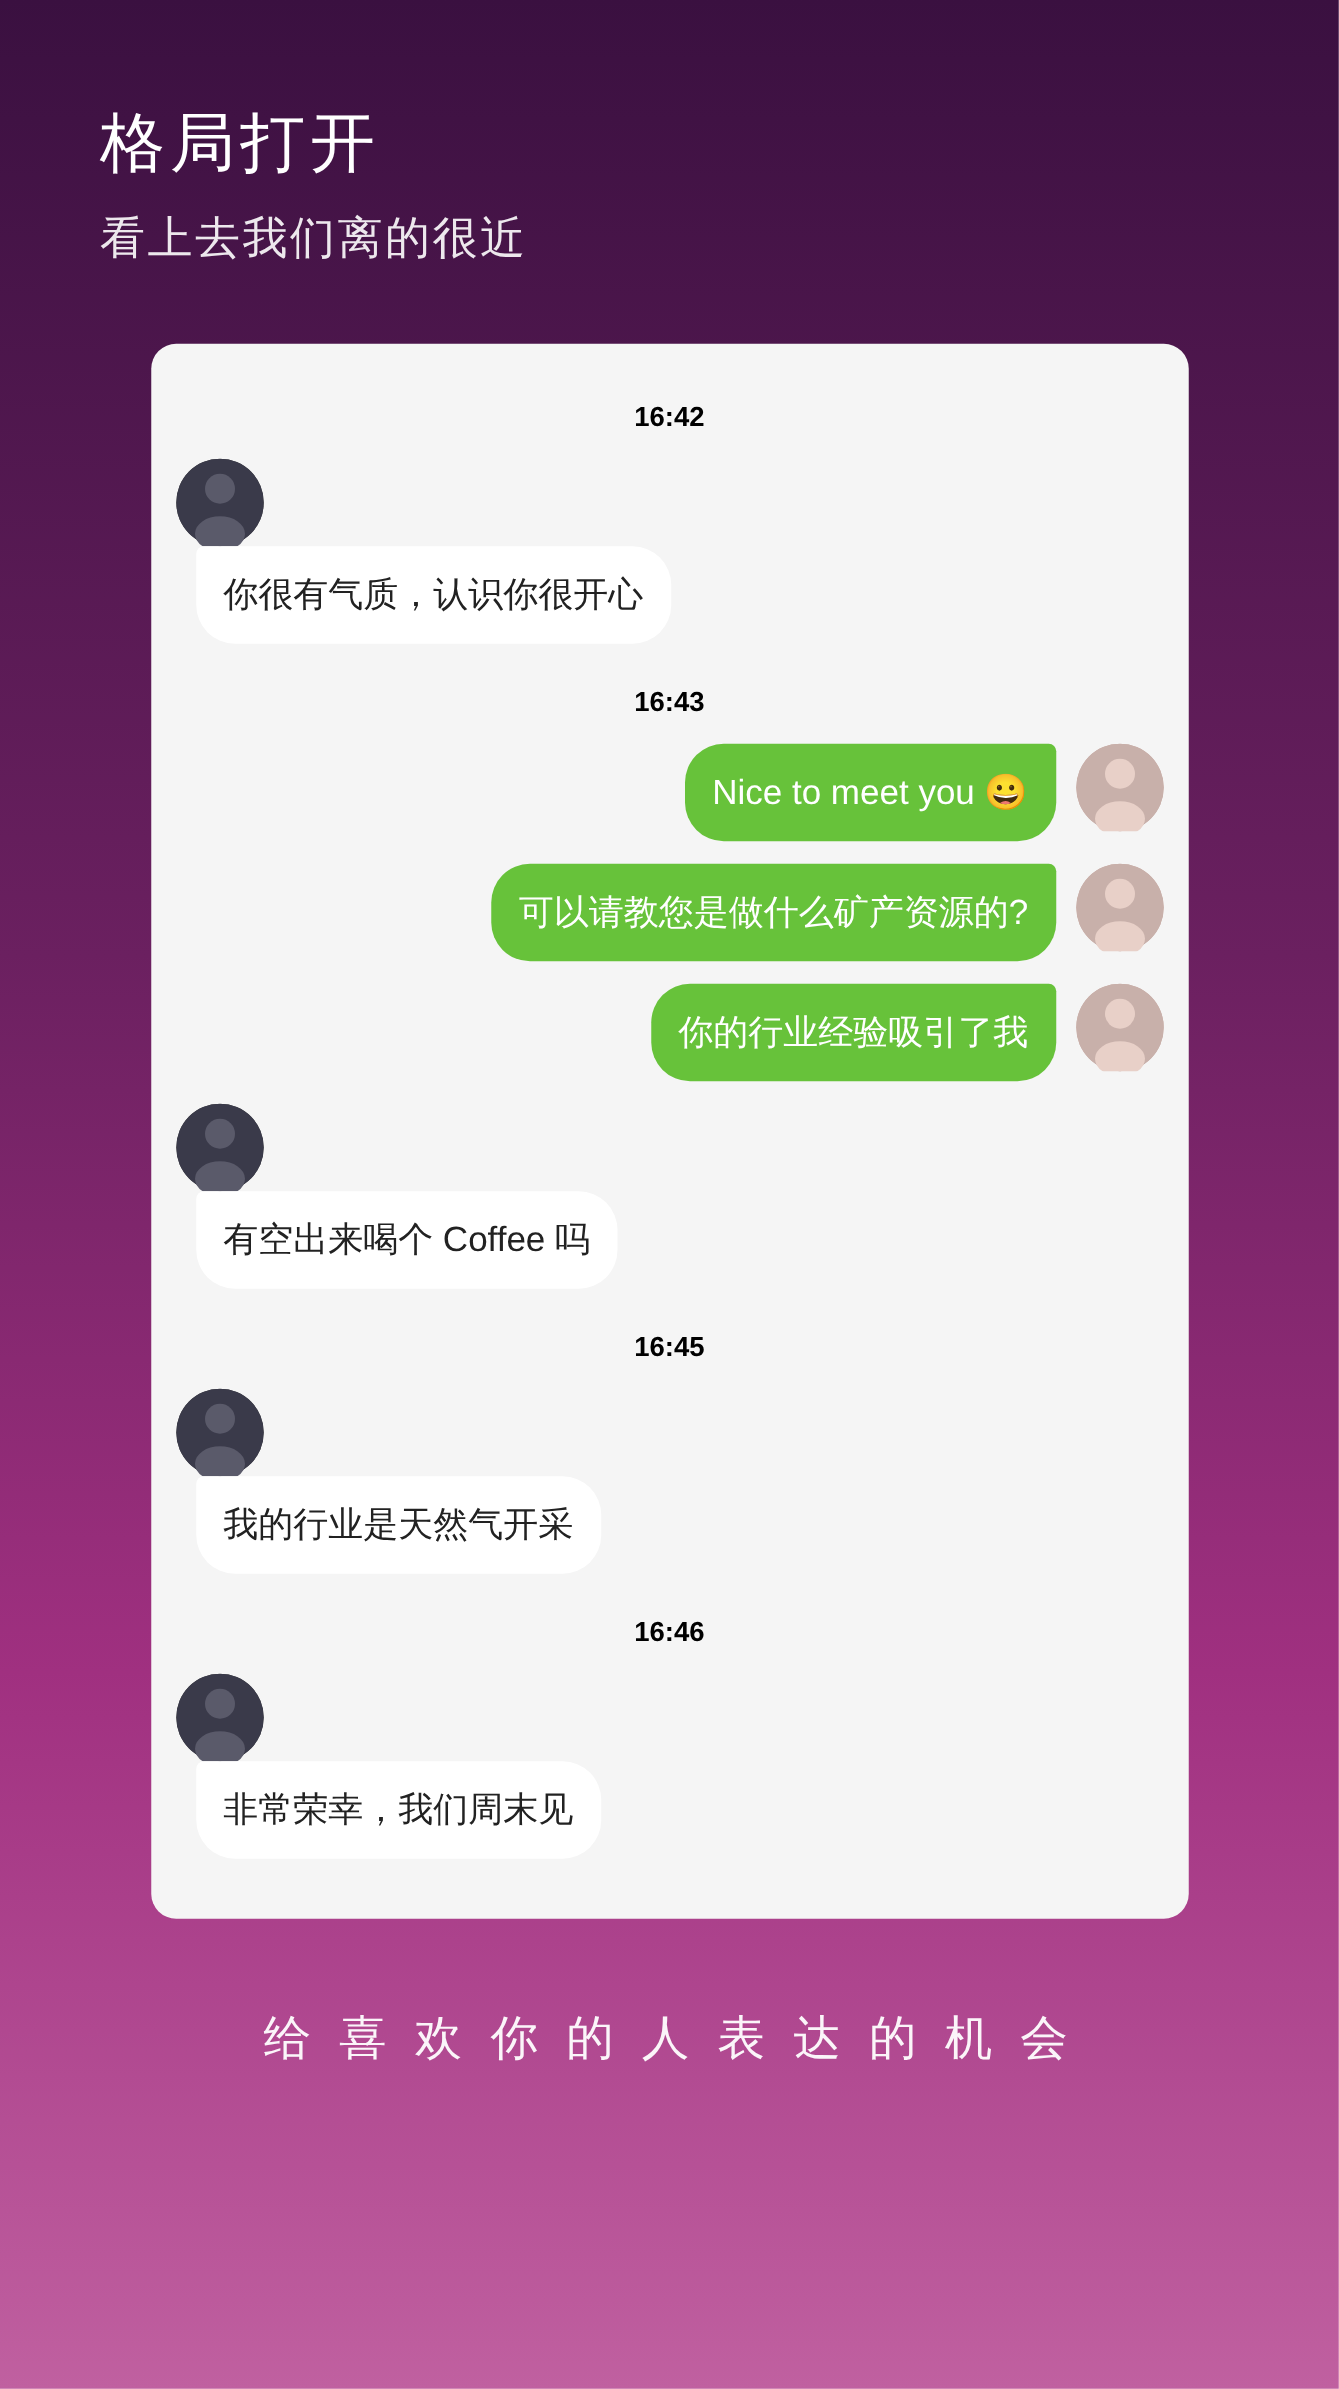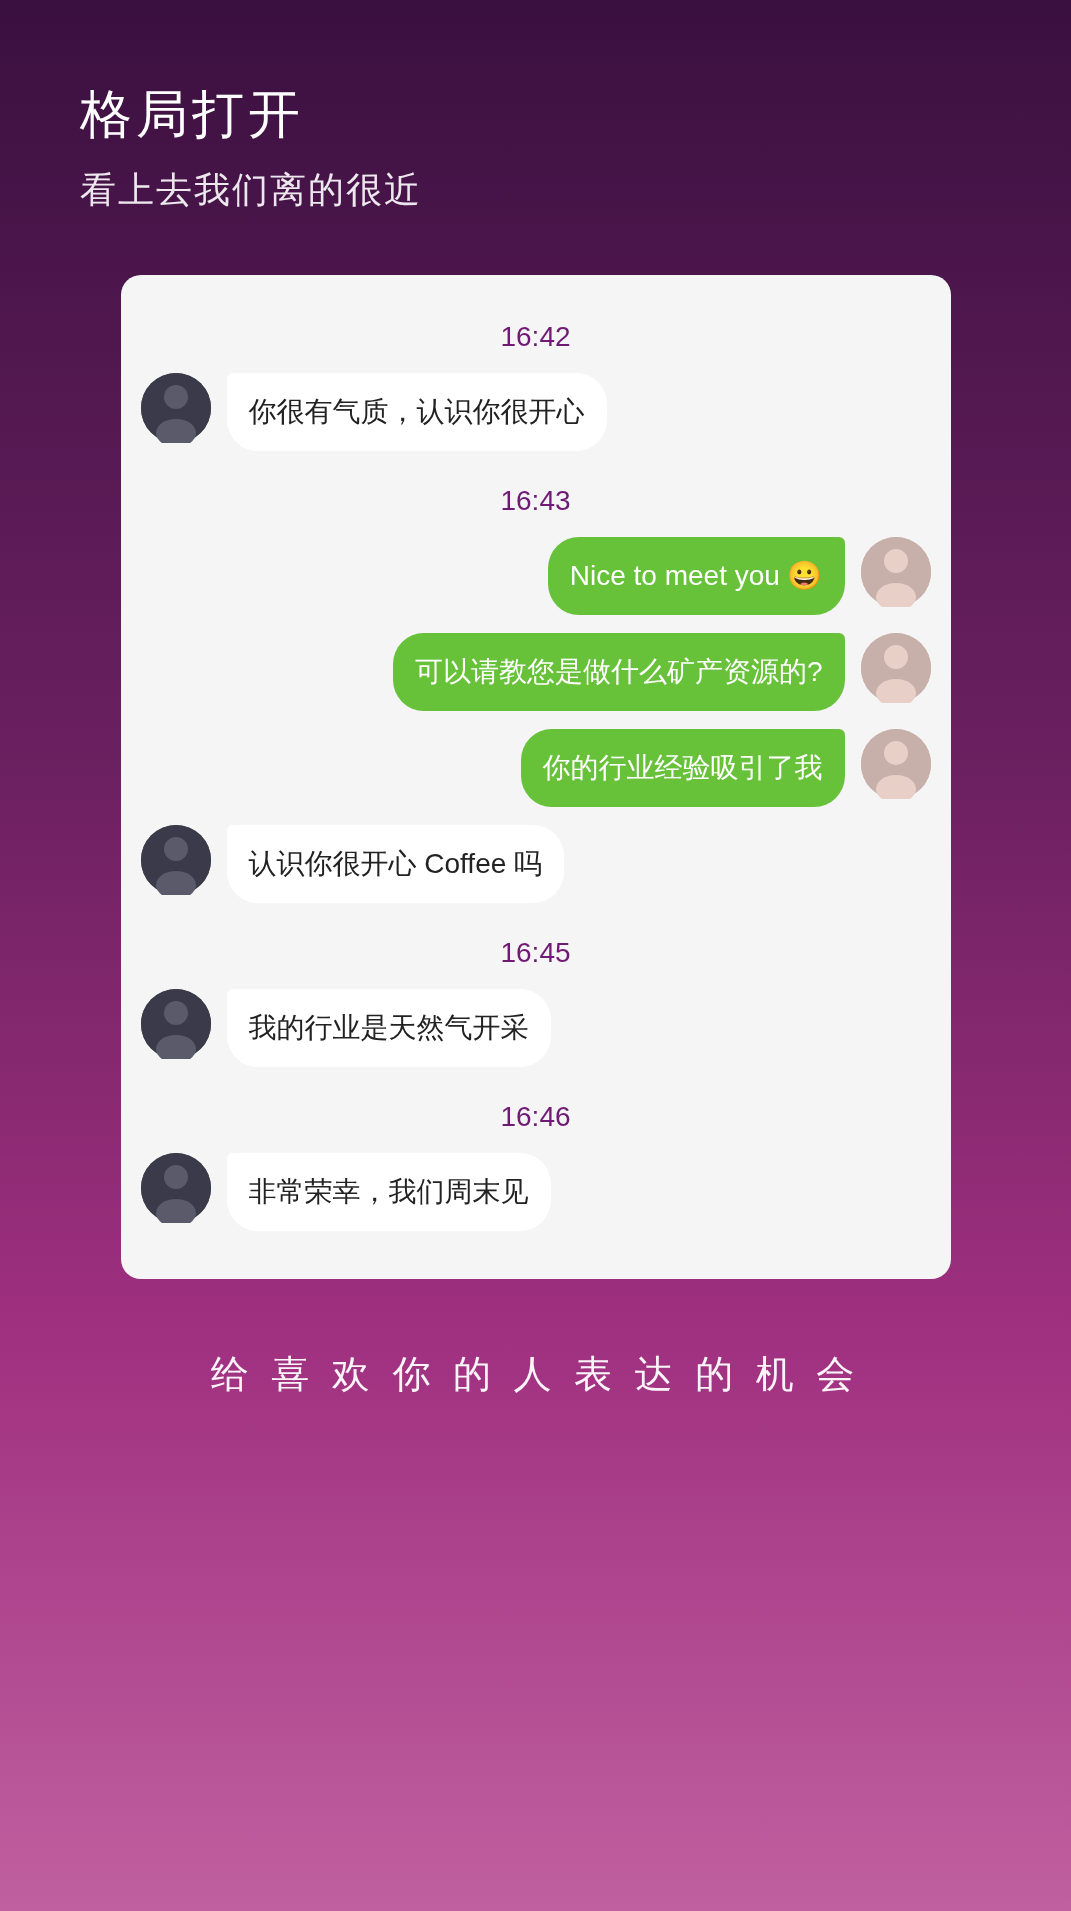--- a/index.html
+++ b/index.html
@@ -40,33 +40,35 @@
       border-radius: 20px;
       padding: 30px 20px;
       margin: 20px auto;
       display: flex;
       flex-direction: column;
       gap: 0;
     }
 
     .time-stamp {
       text-align: center;
-      color: #701a75;
-      font-size: 28px;
+      color: #000000;
+      font-size: 22px;
       margin: 16px 0 20px 0;
+      font-weight: bold;
     }
 
     .message-row {
       display: flex;
       align-items: flex-start;
       margin-bottom: 18px;
     }
 
     .message-row.left {
-      flex-direction: row;
+      flex-direction: column;
+      justify-content: center;
     }
 
     .message-row.right {
       flex-direction: row-reverse;
     }
 
     .bubble {
       max-width: 500px;
       padding: 18px 22px;
       border-radius: 31px;
@@ -178,21 +180,21 @@
       <div class="bubble">你的行业经验吸引了我</div>
     </div>
     <div class="message-row left">
       <div class="male-figure">
         <svg width="70" height="70" viewBox="0 0 70 70" xmlns="http://www.w3.org/2000/svg">
           <circle cx="35" cy="35" r="35" fill="#3a3a4a"></circle>
           <circle cx="35" cy="24" r="12" fill="#5a5a6a"></circle>
           <ellipse cx="35" cy="60" rx="20" ry="14" fill="#5a5a6a"></ellipse>
         </svg>
       </div>
-      <div class="bubble">认识你很开心 Coffee 吗</div>
+      <div class="bubble">有空出来喝个 Coffee 吗</div>
     </div>
     <div class="time-stamp">16:45</div>
     <div class="message-row left">
       <div class="male-figure">
         <svg width="70" height="70" viewBox="0 0 70 70" xmlns="http://www.w3.org/2000/svg">
           <circle cx="35" cy="35" r="35" fill="#3a3a4a"></circle>
           <circle cx="35" cy="24" r="12" fill="#5a5a6a"></circle>
           <ellipse cx="35" cy="60" rx="20" ry="14" fill="#5a5a6a"></ellipse>
         </svg>
       </div>

